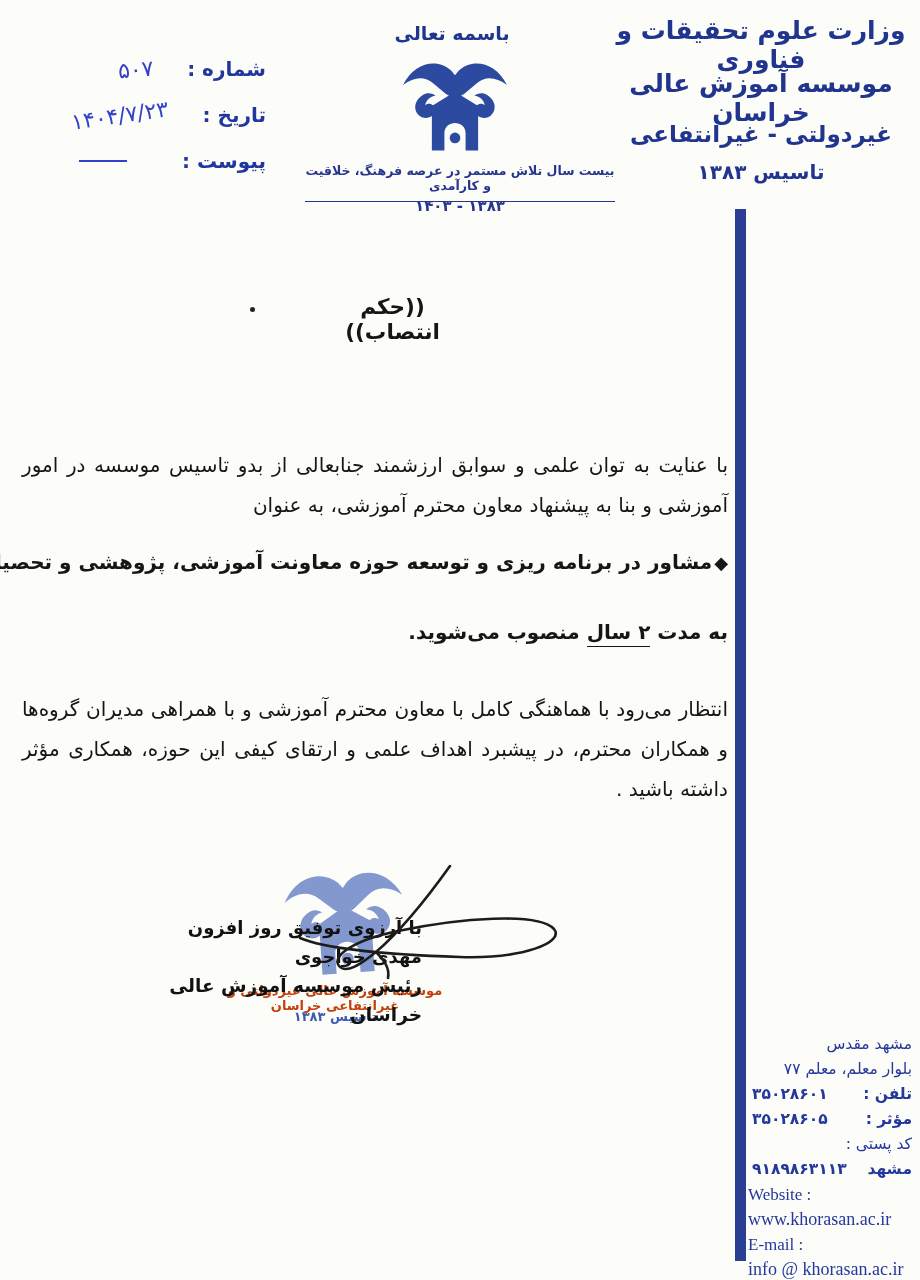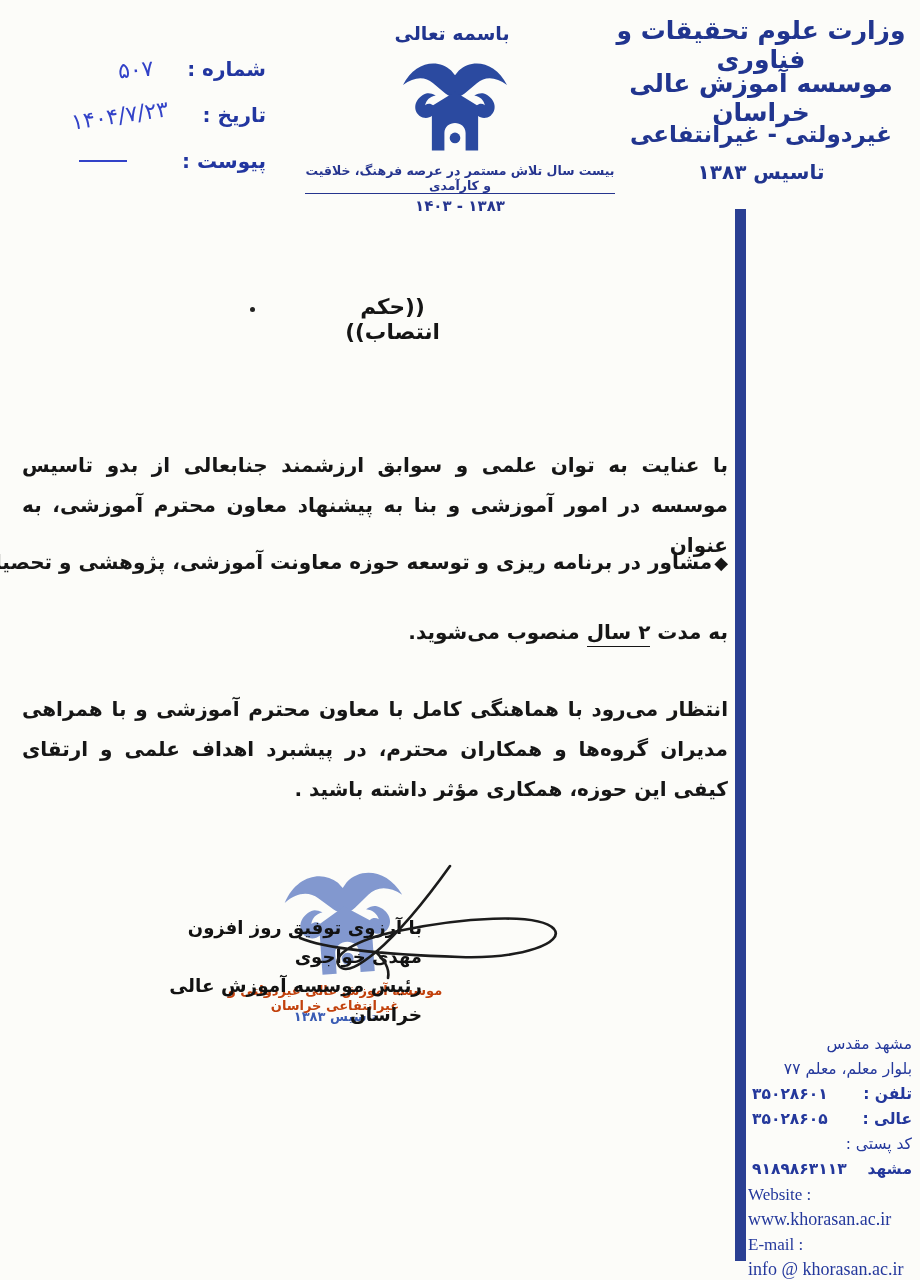--- a/index.html
+++ b/index.html
@@ -11,38 +11,38 @@
 
   
   .lh-right{left:612px;width:298px;text-align:center;color:#21358f;font-weight:700;}
   .lh1{top:16px;font-size:25px;}
   .lh2{top:69px;font-size:25px;}
   .lh3{top:121px;font-size:23px;}
   .lh4{top:160px;font-size:20px;}
 
   .basmala{top:22px;left:387px;width:130px;text-align:center;color:#21358f;font-weight:700;font-size:19px;}
   .slogan{top:163px;left:305px;width:310px;text-align:center;color:#26358f;font-weight:700;font-size:12.5px;
-          border-bottom:1.5px solid #26358f;padding-bottom:0;}
+          border-bottom:1.5px solid #26358f;padding-bottom:8px;}
   .years{top:197px;left:378px;width:164px;text-align:center;color:#26358f;font-weight:700;font-size:15px;direction:ltr;}
 
   
   .meta{left:16px;top:46px;width:250px;}
   .meta-row{display:flex;direction:rtl;align-items:center;height:46px;}
   .meta-label{color:#2236a0;font-weight:700;font-size:20px;white-space:nowrap;}
   .meta-value{color:#3242c8;font-size:22px;margin-right:34px;transform:rotate(-5deg);white-space:nowrap;direction:ltr;}
   .meta-dash{display:inline-block;width:48px;height:2px;background:#3242c8;margin-right:55px;}
 
   
   .vbar{left:735px;top:209px;width:11px;height:1052px;background:#2a3f93;}
 
   
   .title{top:294px;left:315px;width:155px;text-align:center;color:#151515;font-weight:700;font-size:21.5px;}
   .inkdot{left:250px;top:307px;width:5px;height:5px;border-radius:50%;background:#222;}
   .addressee{top:369px;right:192px;color:#141414;font-weight:700;font-size:22.5px;}
-  .para{right:192px;width:706px;color:#161616;font-weight:700;font-size:20px;line-height:40px;
+  .para{right:192px;width:706px;color:#161616;font-weight:400;font-size:20px;line-height:40px;
         text-align:justify;text-align-last:right;}
   .p1{top:445px;}
   .p2{top:689px;}
   .bullet-line{top:550px;right:192px;color:#161616;font-weight:700;font-size:20px;white-space:nowrap;}
   .bullet-glyph{font-size:18px;margin-left:2px;}
   .term{top:620px;right:192px;color:#161616;font-weight:700;font-size:20px;display:inline-flex;direction:rtl;gap:7px;}
   .u{border-bottom:1.8px solid #161616;padding-bottom:2px;}
 
   
   .stamp-logo{left:258px;top:866px;opacity:.7;transform:rotate(-4deg);}
@@ -154,21 +154,21 @@
   </div>
 
   <div class="abs contact">
     <div class="c-fa">مشهد مقدس</div>
     <div class="c-fa">بلوار معلم، معلم ۷۷</div>
     <div class="c-row">
       <span>تلفن :</span>
       <span class="c-digits">۳۵۰۲۸۶۰۱</span>
     </div>
     <div class="c-row">
-      <span>عالی :</span>
+      <span>مؤثر :</span>
       <span class="c-digits">۳۵۰۲۸۶۰۵</span>
     </div>
     <div class="c-fa">کد پستی :</div>
     <div class="c-row">
       <span>مشهد</span>
       <span class="c-digits">۹۱۸۹۸۶۳۱۱۳</span>
     </div>
     <div class="c-en">Website :</div>
     <div class="c-en big">www.khorasan.ac.ir</div>
     <div class="c-en">E-mail :</div>

